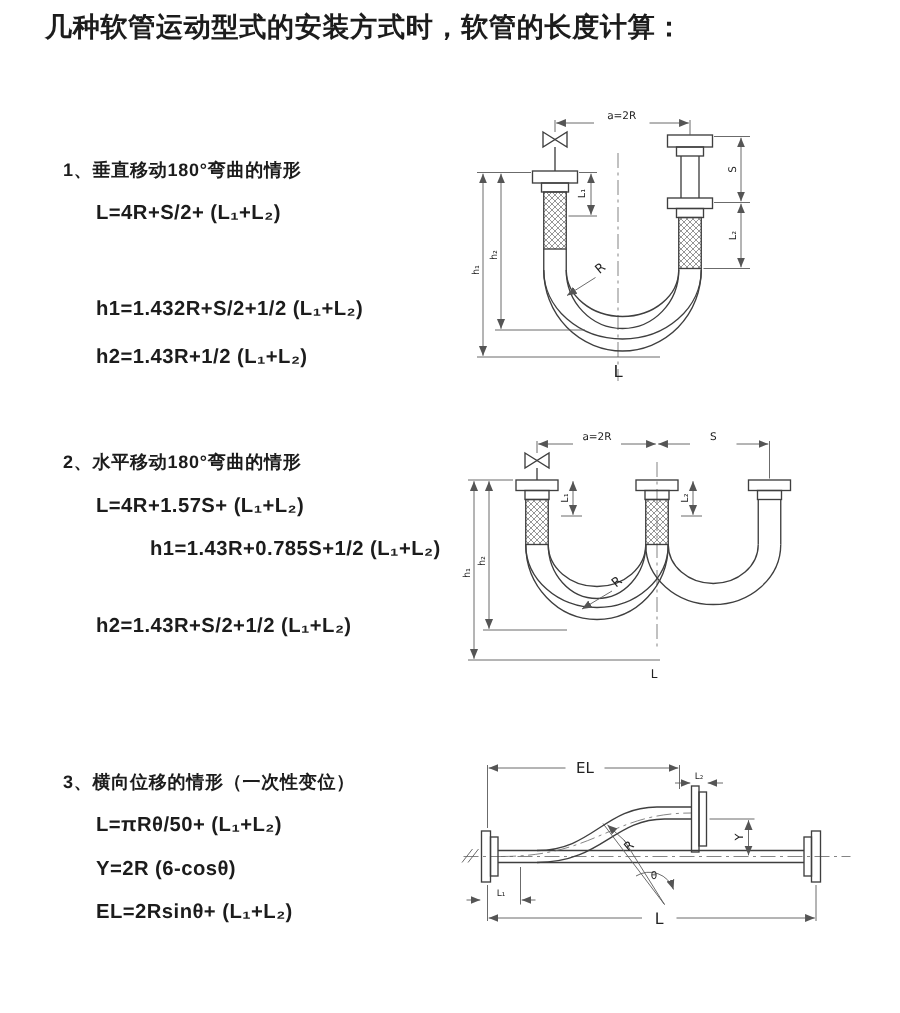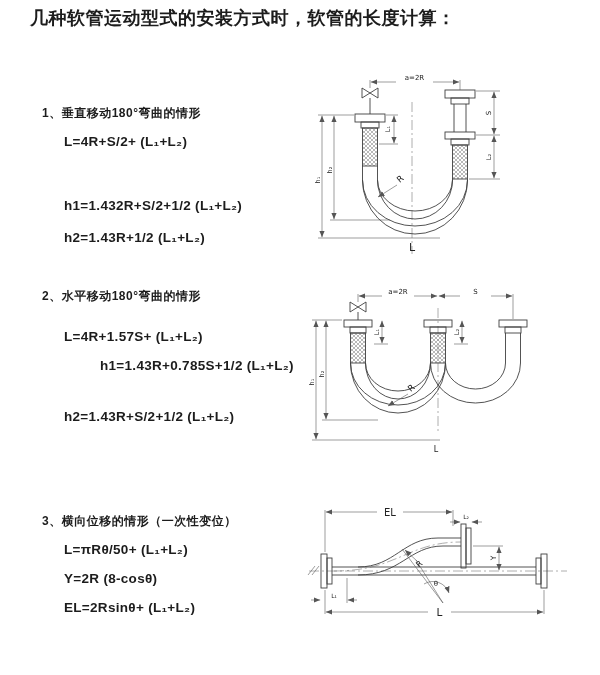--- a/index.html
+++ b/index.html
@@ -12,21 +12,21 @@
     left:30px;top:6px;font-size:18px;font-weight:700;letter-spacing:.5px;
   }
   .sec-heading{font-size:12px;font-weight:700;letter-spacing:.5px;}
   .formula{font-size:13.5px;font-weight:700;letter-spacing:.3px;white-space:pre;}
   
   #s1h{left:42px;top:105px;}
   #s1f0{left:64px;top:134px;}
   #s1f1{left:64px;top:151px;margin-top:47px;}
   #s1f2{left:64px;top:192px;margin-top:38px;}
   
-  #s2h{left:42px;top:288px;}
+  #s2h{left:42px;top:300px;}
   #s2f0{left:64px;top:329px;}
   #s2f1{left:64px;top:358px;padding-left:36px;}
   #s2f2{left:64px;top:409px;}
   
   #s3h{left:42px;top:513px;}
   #s3f0{left:64px;top:542px;}
   #s3f1{left:64px;top:571px;}
   #s3f2{left:64px;top:600px;}
   
   #d1{left:312px;top:68px;}
@@ -49,21 +49,21 @@
 <div class="abs formula" id="s1f1">h1=1.432R+S/2+1/2 (L₁+L₂)</div>
 <div class="abs formula" id="s1f2">h2=1.43R+1/2 (L₁+L₂)</div>
 
 <div class="abs sec-heading" id="s2h">2、水平移动180°弯曲的情形</div>
 <div class="abs formula" id="s2f0">L=4R+1.57S+ (L₁+L₂)</div>
 <div class="abs formula" id="s2f1">h1=1.43R+0.785S+1/2 (L₁+L₂)</div>
 <div class="abs formula" id="s2f2">h2=1.43R+S/2+1/2 (L₁+L₂)</div>
 
 <div class="abs sec-heading" id="s3h">3、横向位移的情形（一次性变位）</div>
 <div class="abs formula" id="s3f0">L=πRθ/50+ (L₁+L₂)</div>
-<div class="abs formula" id="s3f1">Y=2R (8-cosθ)</div>
+<div class="abs formula" id="s3f1">Y=2R (6-cosθ)</div>
 <div class="abs formula" id="s3f2">EL=2Rsinθ+ (L₁+L₂)</div>
 
 <svg class="abs" id="d1" width="215" height="190" viewBox="0 0 215 190">
   <defs>
     <marker id="a1" markerWidth="8" markerHeight="8" refX="6.5" refY="3.5" orient="auto-start-reverse" markerUnits="userSpaceOnUse">
       <path d="M0,0.8 L6.5,3.5 L0,6.2 Z" fill="#555"></path>
     </marker>
     <pattern id="hp1" width="4" height="4" patternUnits="userSpaceOnUse">
       <path d="M0,0 L4,4 M4,0 L0,4" stroke="#8a8a8a" stroke-width=".6"></path>
     </pattern>

